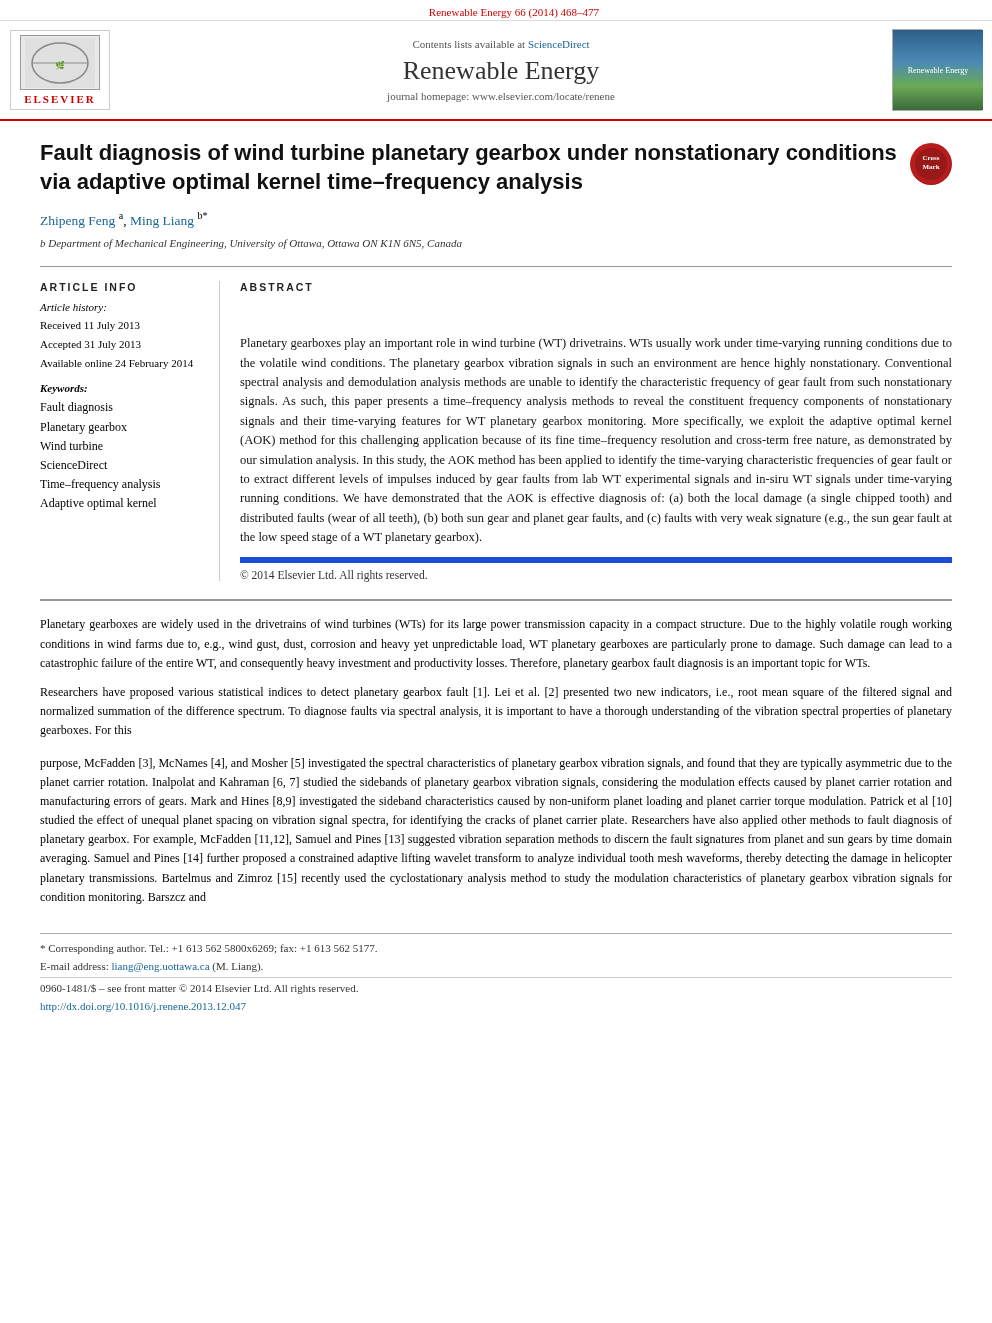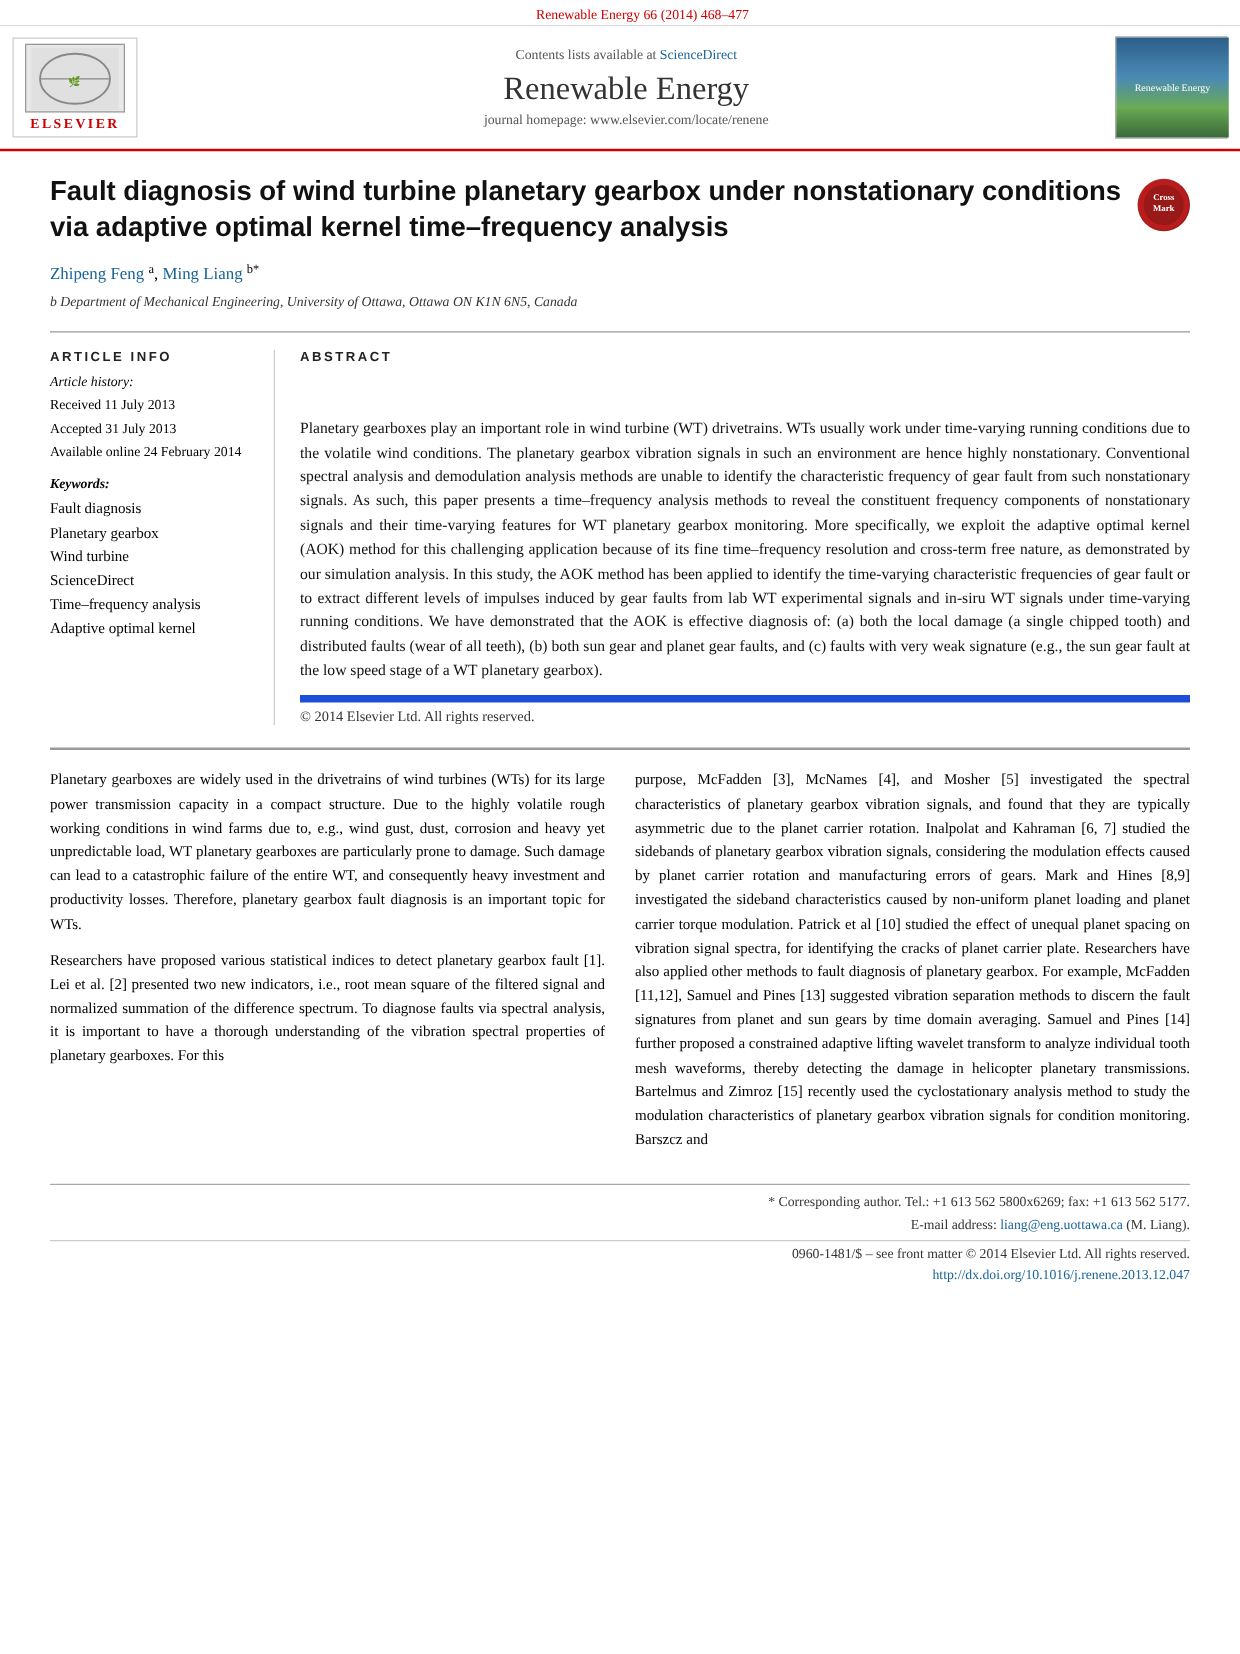--- a/index.html
+++ b/index.html
@@ -229,39 +229,39 @@
       font-size: 14px;
       font-weight: bold;
       margin-bottom: 10px;
       font-family: Arial, sans-serif;
     }
     .section-heading .section-num {
       color: #1a6496;
     }
     .intro-two-col {
       display: flex;
-      gap: 24px;
+      gap: 3px;
+      flex-direction: column;
     }
     .intro-left, .intro-right {
       flex: 1;
       font-size: 12px;
       line-height: 1.6;
       text-align: justify;
     }
     .intro-left p, .intro-right p {
       margin-bottom: 10px;
     }
 
     .footer-note {
       border-top: 1px solid #aaa;
       margin-top: 16px;
       padding-top: 6px;
       font-size: 11px;
       color: #333;
-      text-align: right;
     }
     .footer-note p {
       line-height: 1.6;
     }
     .footer-link {
       color: #1a6496;
       text-decoration: none;
     }
 
     .divider-line {

